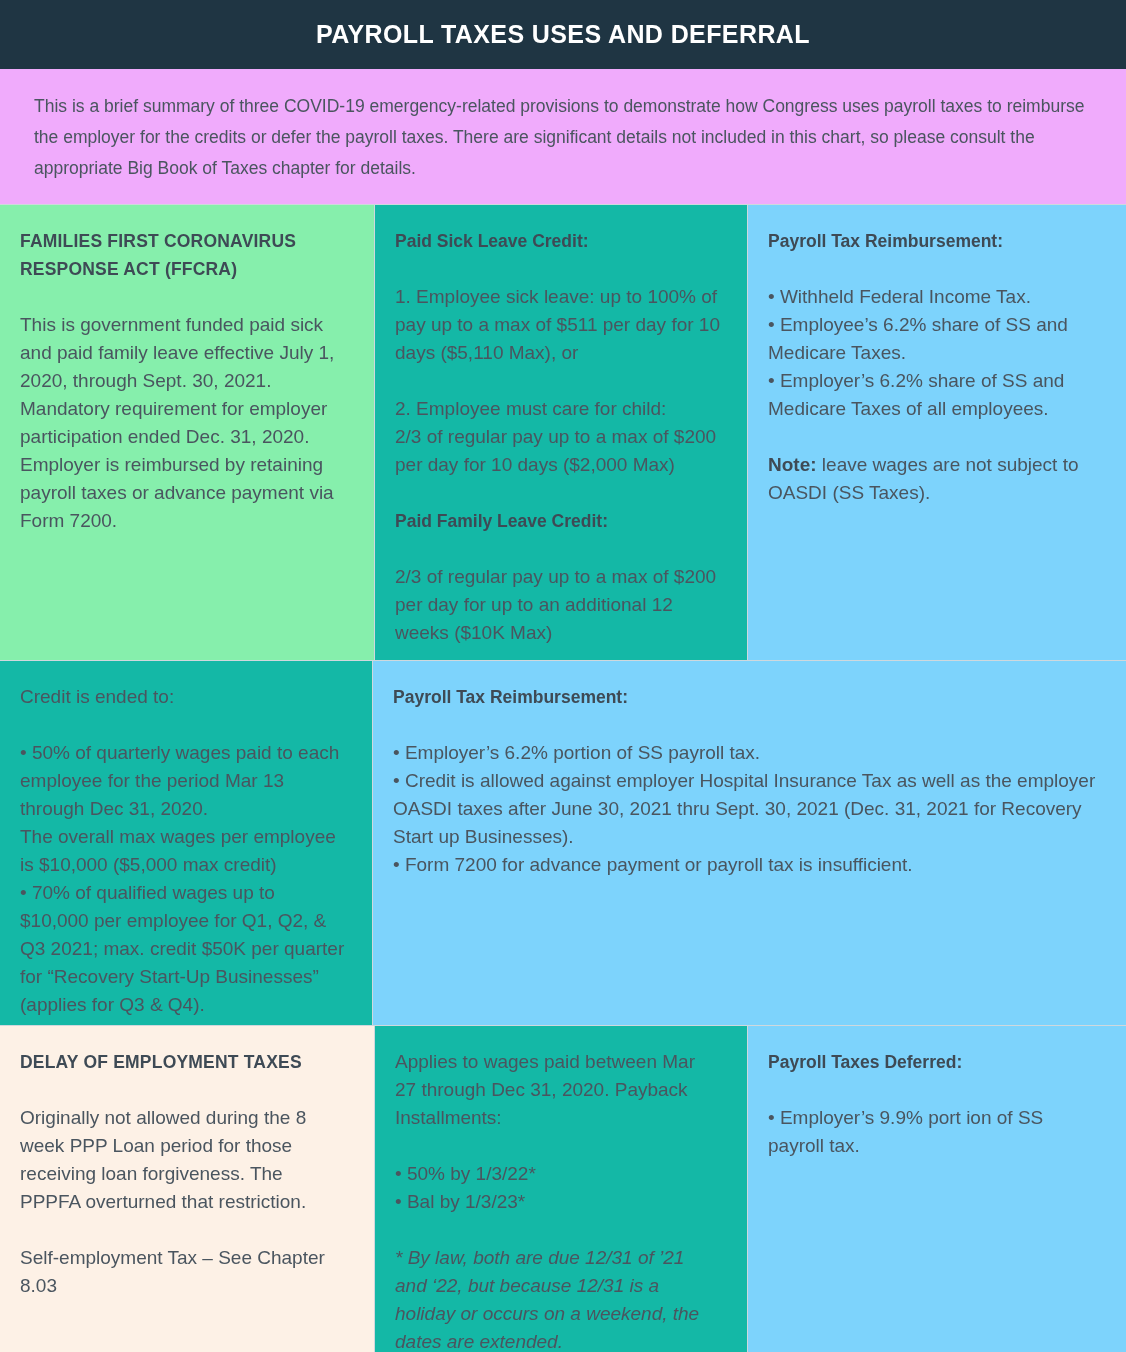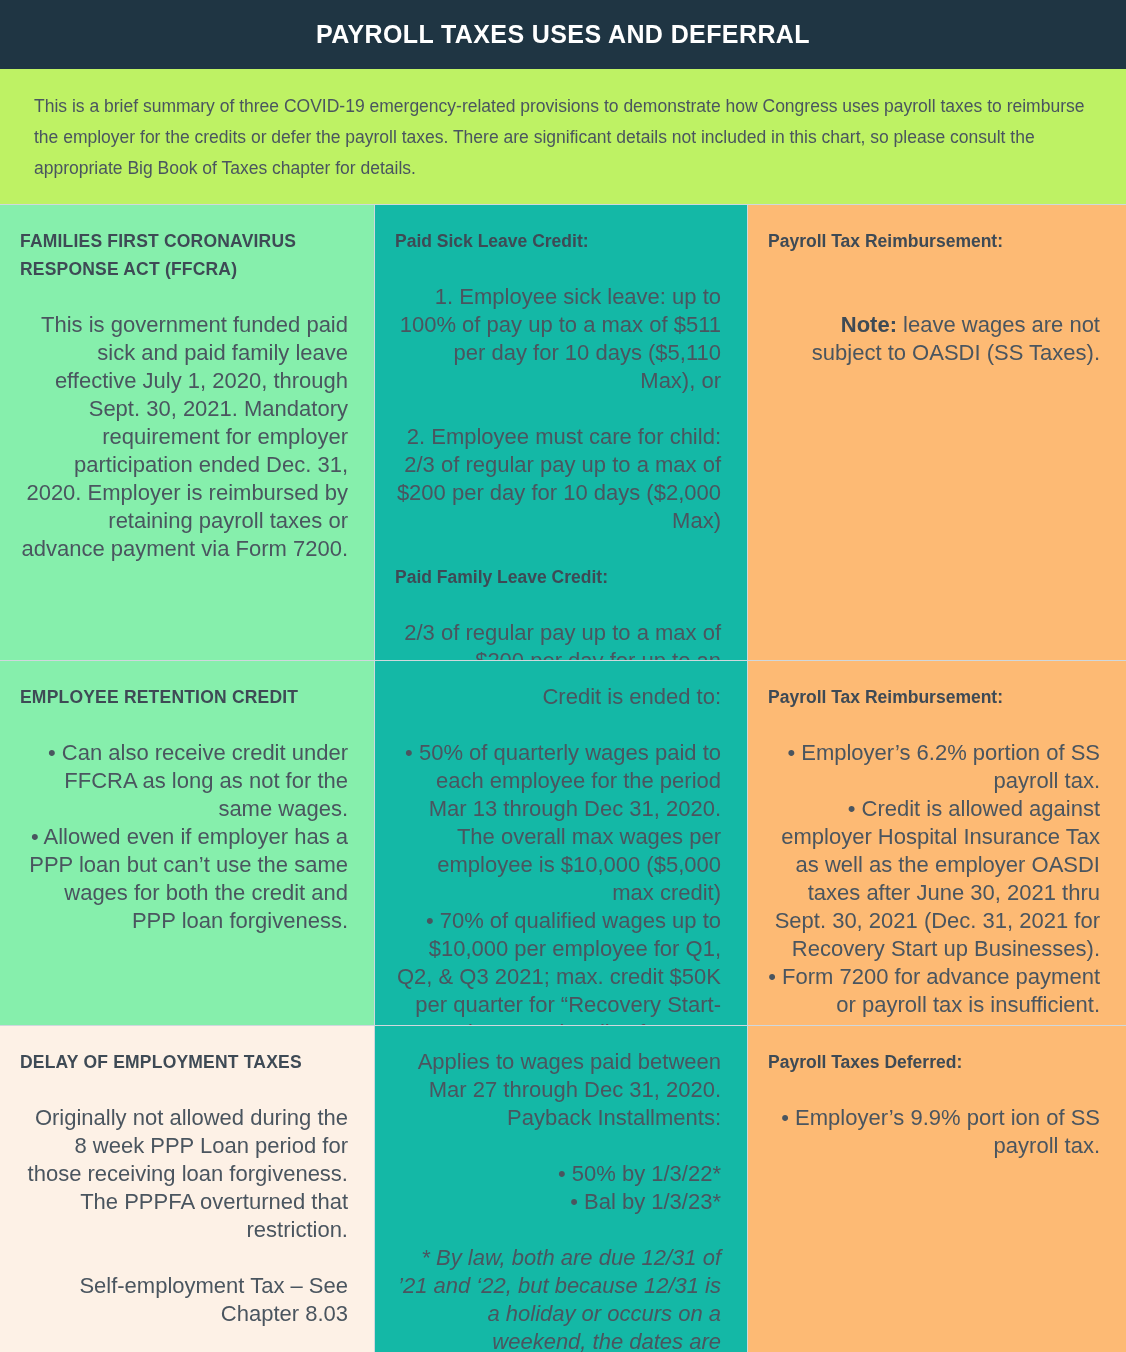--- a/index.html
+++ b/index.html
@@ -36,21 +36,21 @@
     margin: 0;
     color: #ffffff;
     font-size: 25px;
     font-weight: bold;
     letter-spacing: 0.4px;
     text-align: center;
   }
 
   
   .intro {
-    background: #bef264;
+    background: #f0abfc;
     flex: 0 0 118px;
     box-sizing: border-box;
     padding: 22px 36px 20px 34px;
     border-bottom: 1px solid #cfd8dd;
   }
   .intro p {
     margin: 0;
     font-size: 17.5px;
     line-height: 31px;
     color: #4a555f;
@@ -79,28 +79,27 @@
     border-right: 1px solid #cfd8dd;
     overflow: hidden;
   }
   .cell:last-child { border-right: none; }
   .col-a { flex: 0 0 375px; }
   .col-b { flex: 0 0 373px; }
   .col-c { flex: 1 1 auto; }
 
   .bg-white  { background: #86efac; }
   .bg-cyan   { background: #14b8a6; }
-  .bg-blue   { background: #fdba74; }
+  .bg-blue   { background: #7dd3fc; }
   .bg-cream  { background: #fdf1e6; }
 
   .cell .body {
-    font-size: 22px;
+    font-size: 19px;
     line-height: 28px;
     white-space: pre-line;
-    text-align: right;
   }
   .cell h2 {
     margin: 0 0 0 0;
     font-size: 17.5px;
     line-height: 28px;
     font-weight: bold;
     color: #3e4a55;
     letter-spacing: 0.2px;
     white-space: pre-line;
   }
@@ -147,32 +146,29 @@
 2/3 of regular pay up to a max of $200 per day for 10 days ($2,000 Max)</div>
         <div class="spacer"></div>
         <h3>Paid Family Leave Credit:</h3>
         <div class="spacer"></div>
         <div class="body">2/3 of regular pay up to a max of $200 per day for up to an additional 12 weeks ($10K Max)</div>
       </div>
 
       <div class="cell col-c bg-blue">
         <h3>Payroll Tax Reimbursement:</h3>
         <div class="spacer"></div>
+        <div class="body">• Withheld Federal Income Tax.
+• Employee’s 6.2% share of SS and Medicare Taxes.
+• Employer’s 6.2% share of SS and Medicare Taxes of all employees.</div>
         <div class="spacer"></div>
         <div class="body"><span class="inline-note">Note:</span><span> leave wages are not subject to OASDI (SS Taxes).</span></div>
       </div>
     </div>
 
     <div class="row row-2">
-      <div class="cell col-a bg-white">
-        <h2>EMPLOYEE RETENTION CREDIT</h2>
-        <div class="spacer"></div>
-        <div class="body">• Can also receive credit under FFCRA as long as not for the same wages.
-• Allowed even if employer has a PPP loan but can’t use the same wages for both the credit and PPP loan forgiveness.</div>
-      </div>
 
       <div class="cell col-b bg-cyan">
         <div class="body">Credit is ended to:</div>
         <div class="spacer"></div>
         <div class="body">• 50% of quarterly wages paid to each employee for the period Mar 13 through Dec 31, 2020.
 The overall max wages per employee is $10,000 ($5,000 max credit)
 • 70% of qualified wages up to $10,000 per employee for Q1, Q2, &amp; Q3 2021; max. credit $50K per quarter for “Recovery Start-Up Businesses” (applies for Q3 &amp; Q4).</div>
       </div>
 
       <div class="cell col-c bg-blue">

